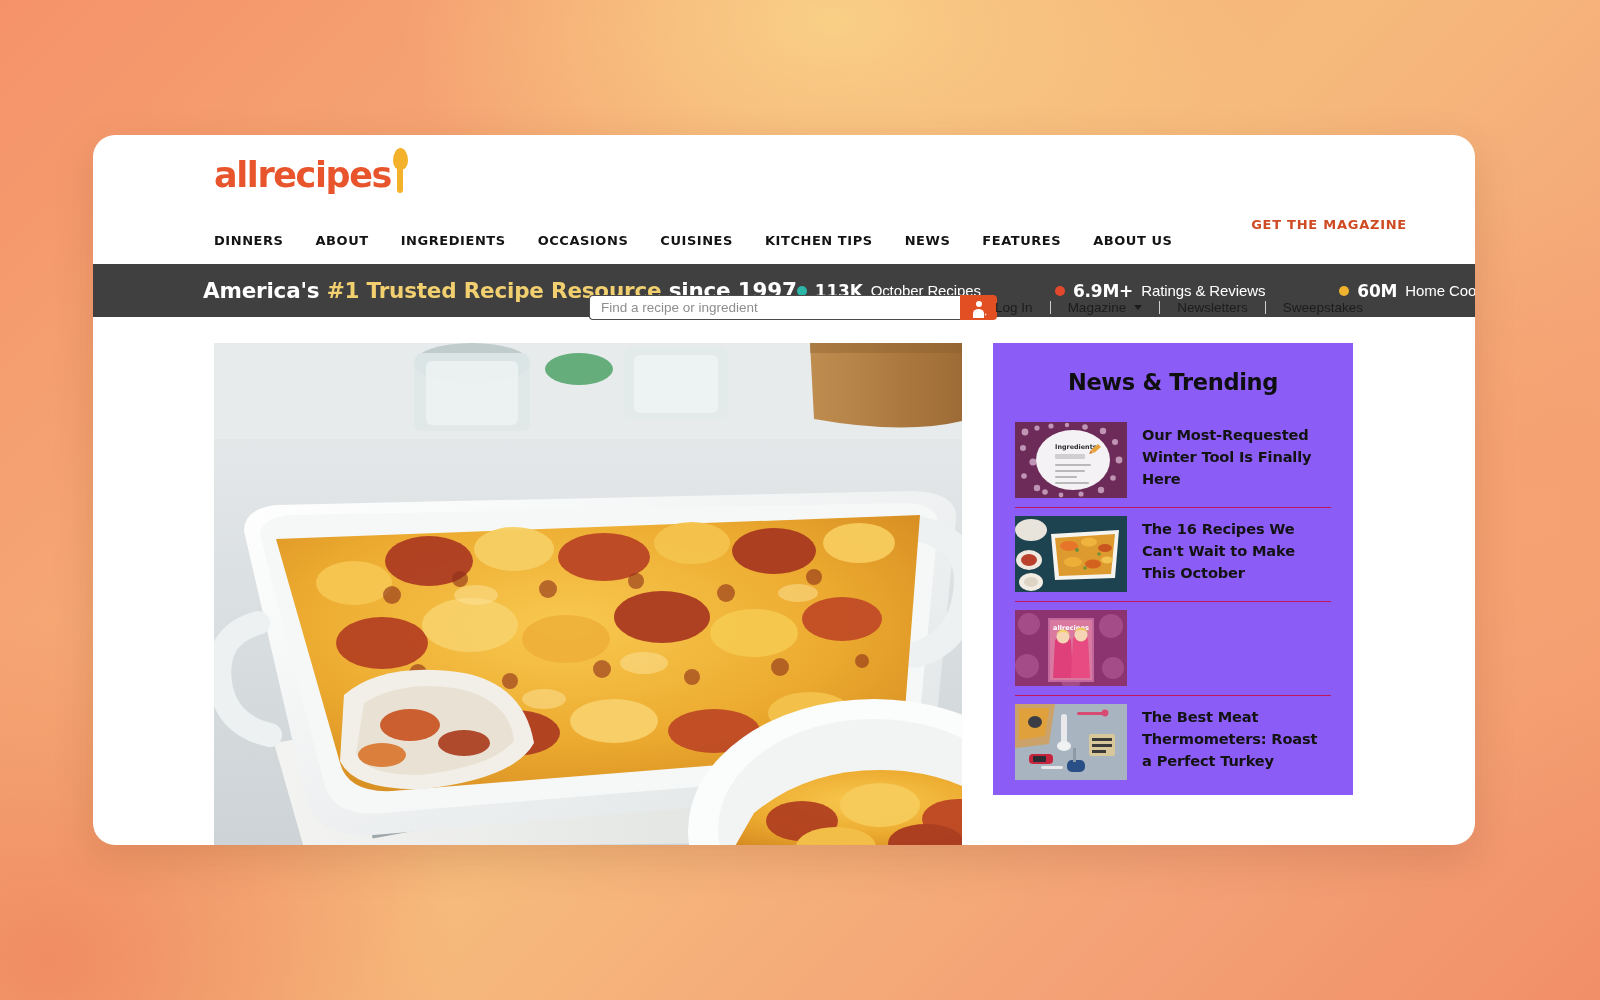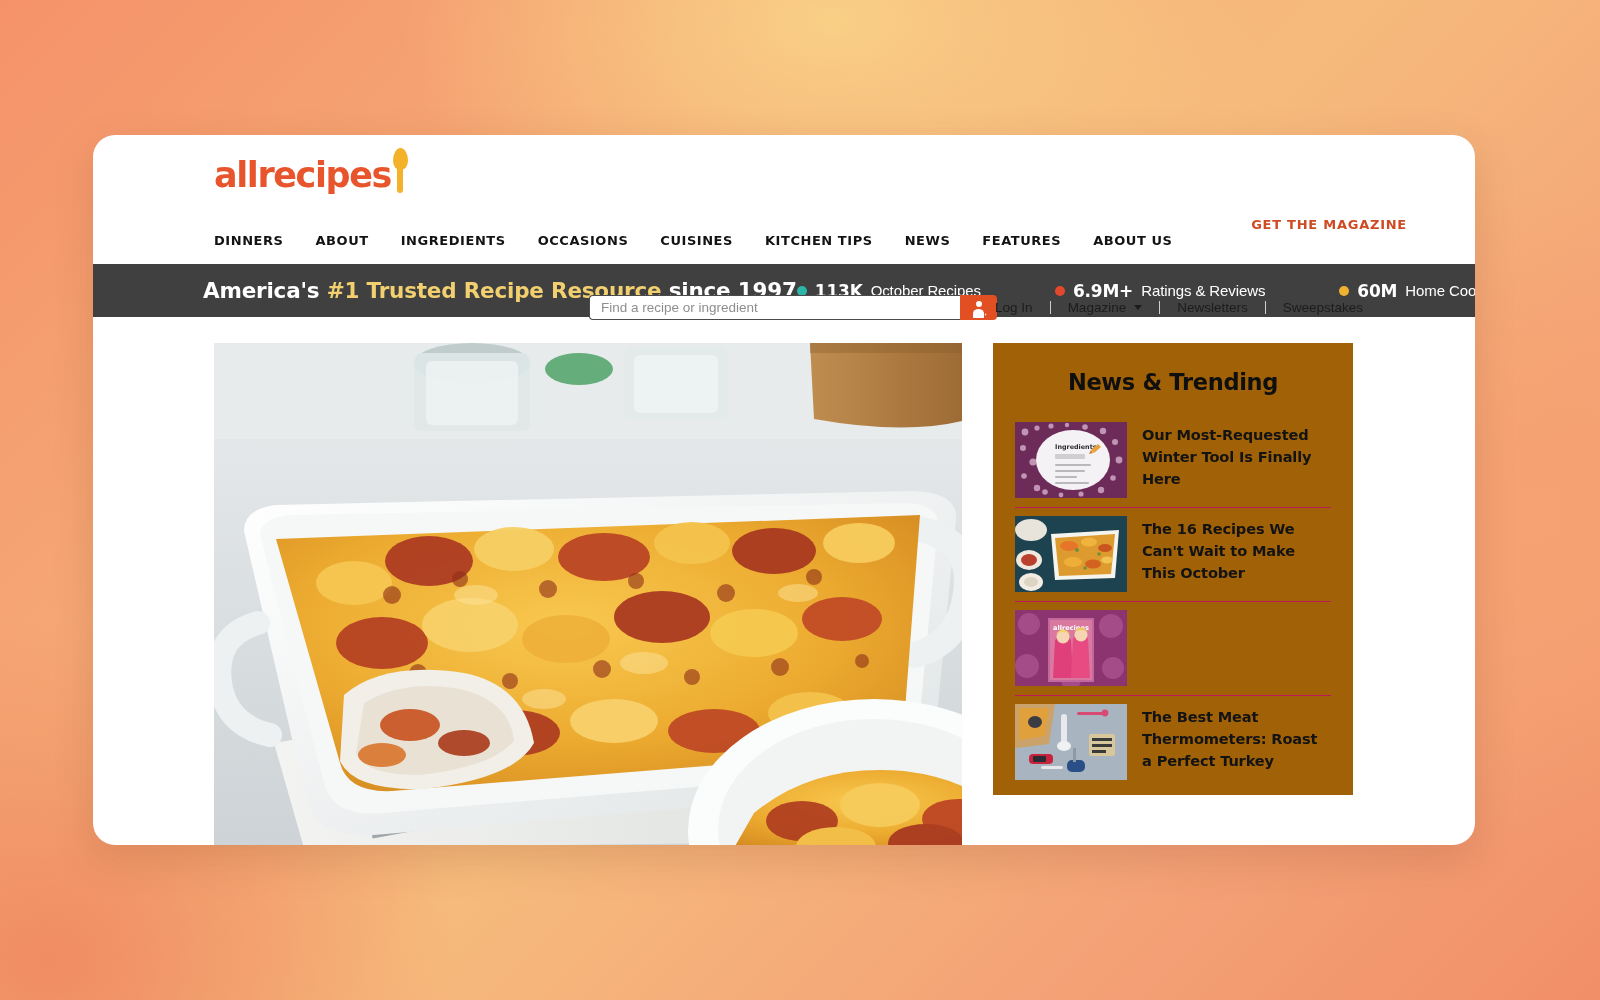--- a/index.html
+++ b/index.html
@@ -232,21 +232,21 @@
     position: relative;
     overflow: hidden;
     background: #d8dde0;
     flex: none;
   }
   .hero svg { display: block; width: 100%; height: 100%; }
 
   
   .sidebar {
     width: 360px;
-    background: #a16207;
+    background: #8b5cf6;
     padding: 26px 22px 24px 22px;
     flex: none;
     align-self: flex-start;
     height: 452px;
   }
   .sidebar-title {
     font-family: "DejaVu Sans", sans-serif;
     font-size: 22.5px;
     font-weight: 700;
     color: #0f0f0f;

